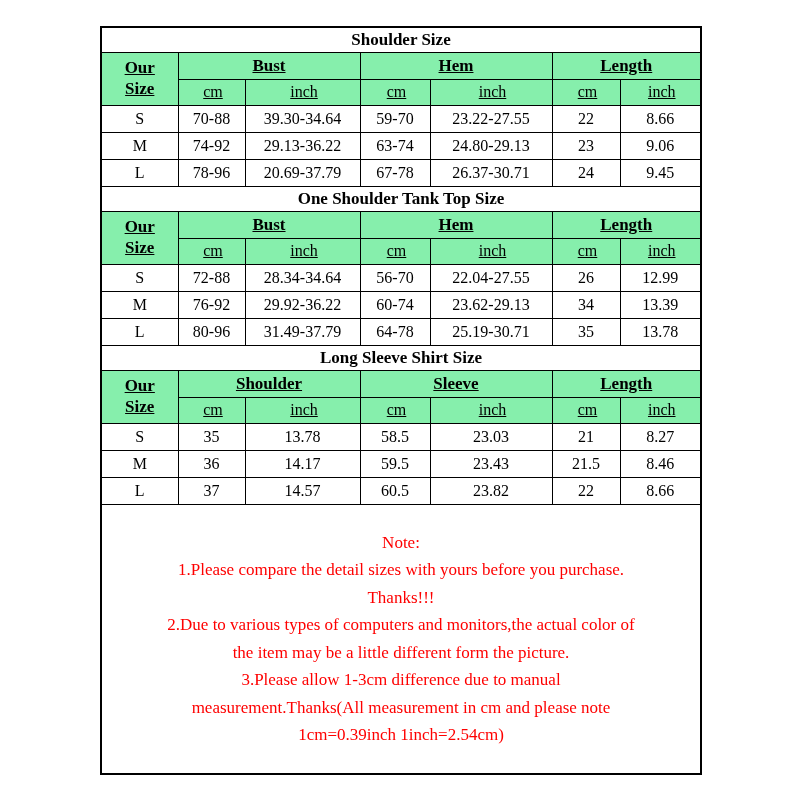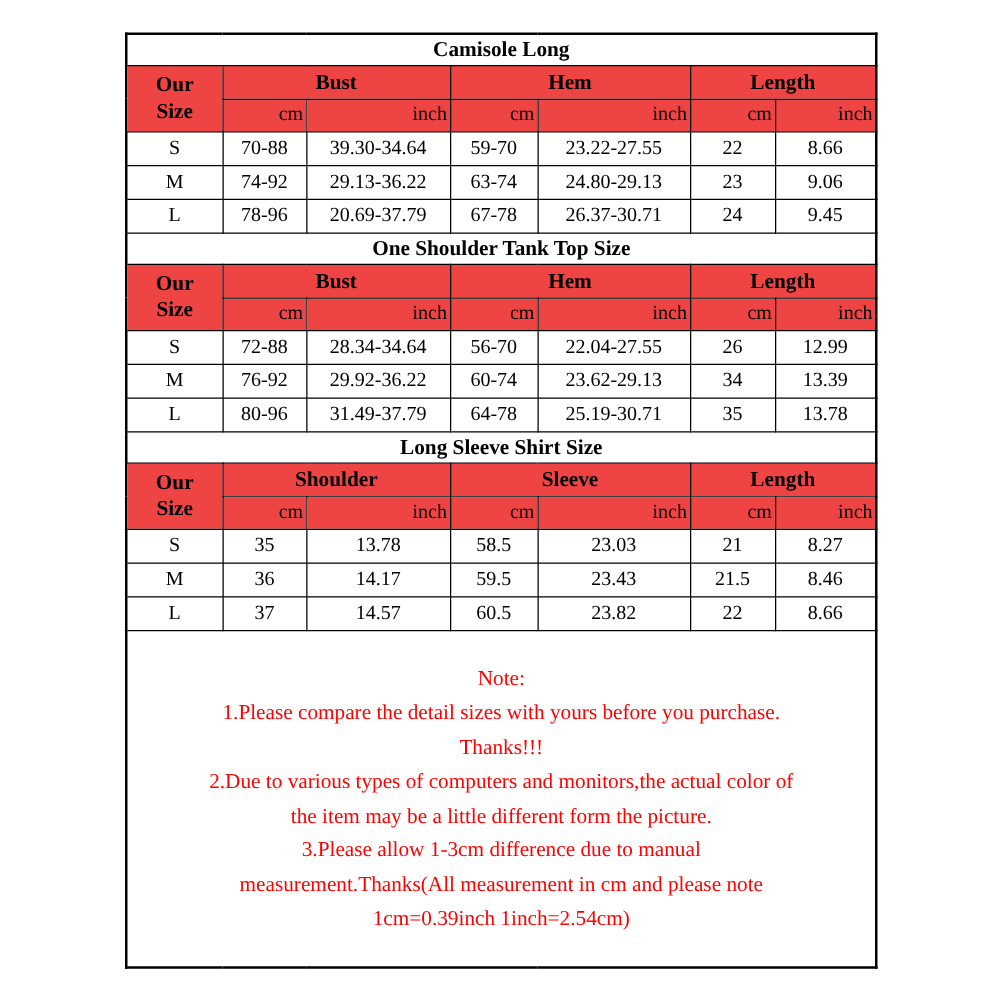--- a/index.html
+++ b/index.html
@@ -32,29 +32,29 @@
     height: 27px;
     overflow: hidden;
     white-space: nowrap;
   }
   td.title {
     font-weight: bold;
     font-size: 17px;
     height: 25px;
     background: #ffffff;
   }
-  td.hdr { background: #ef4444; }
+  td.hdr { background: #86efac; text-decoration: underline; }
   td.group { font-weight: bold; font-size: 17px; height: 27px; margin-left: 38px; }
   td.corner {
     font-weight: bold;
     font-size: 17px;
     line-height: 1.2;
     vertical-align: middle;
   }
-  td.unit { text-align: right; padding-left: 5px; height: 26px; }
+  td.unit { text-align: center; padding-left: 5px; height: 26px; }
   td.note-cell {
     height: 270px;
     vertical-align: middle;
     background: #ffffff;
     white-space: normal;
   }
   .note-line {
     color: #fe0000;
     font-size: 17px;
     line-height: 1.62;
@@ -70,21 +70,21 @@
         <col style="width:67px">
         <col style="width:115px">
       <col style="width:70px">
         <col style="width:122px">
         <col style="width:68px">
         <col style="width:81px">
     </colgroup>
     <tbody>
 
       <tr>
-        <td colspan="7" class="title">Camisole Long</td>
+        <td colspan="7" class="title">Shoulder Size</td>
       </tr>
       <tr>
         <td rowspan="2" class="hdr corner">
           <div>Our</div>
           <div>Size</div>
         </td>
         <td colspan="2" class="hdr group">Bust</td>
         <td colspan="2" class="hdr group">Hem</td>
         <td colspan="2" class="hdr group">Length</td>
       </tr>

